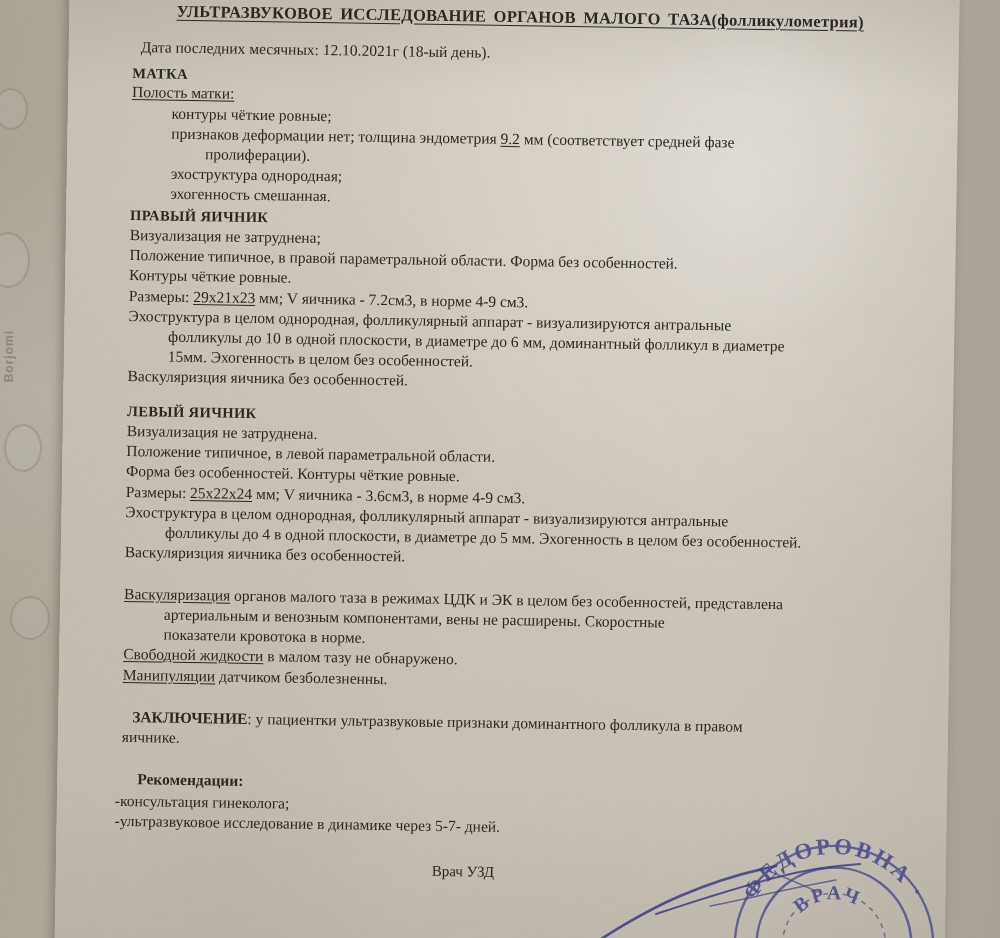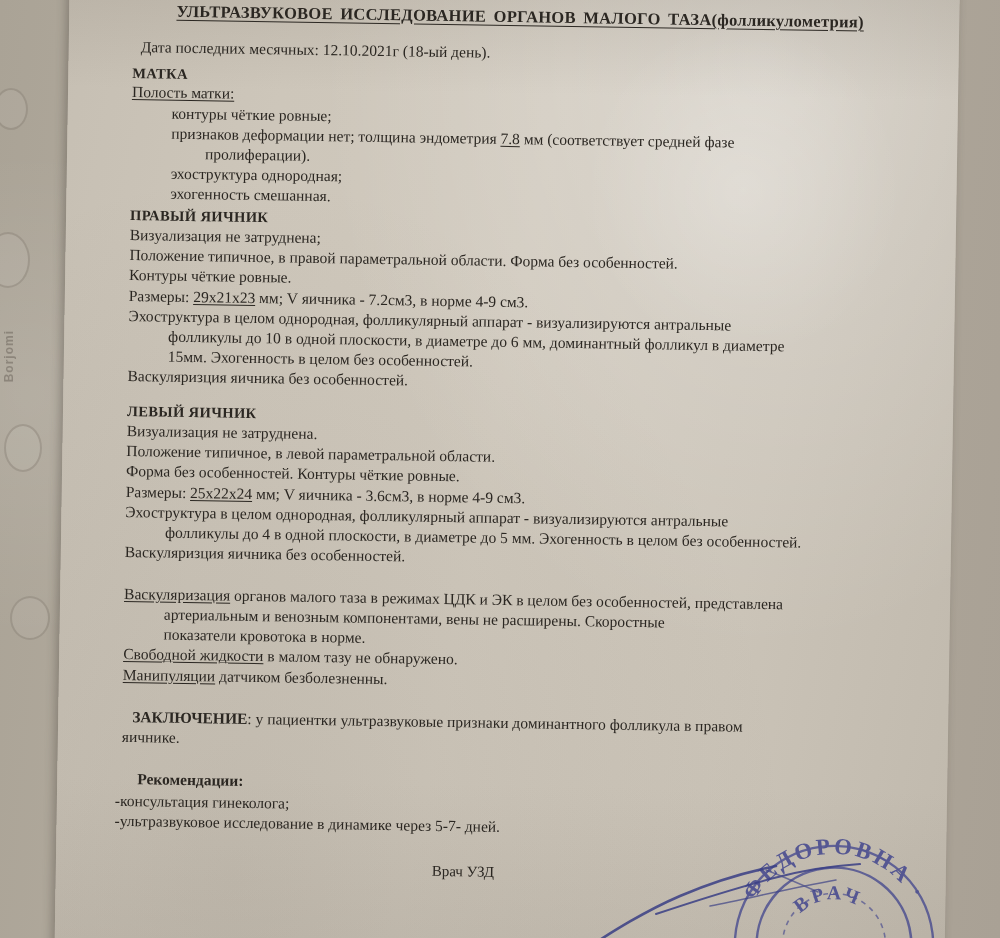--- a/index.html
+++ b/index.html
@@ -201,21 +201,21 @@
 
       <p class="doc-title">УЛЬТРАЗВУКОВОЕ  ИССЛЕДОВАНИЕ  ОРГАНОВ  МАЛОГО  ТАЗА(фолликулометрия)</p>
 
       <p class="lmp">Дата последних месячных: 12.10.2021г (18-ый день).</p>
 
       <p class="sec-head">МАТКА</p>
       <p class="underline-head">Полость матки:</p>
       <p class="lvl2">контуры чёткие ровные;</p>
       <p class="hang just" style="margin-left:58px;">
         <span>признаков деформации нет; толщина эндометрия</span>
-        <span class="u">7.8</span>
+        <span class="u">9.2</span>
         <span>мм (соответствует средней фазе</span>
       </p>
       <p style="margin-left:92px;">пролиферации).</p>
       <p class="lvl2">эхоструктура однородная;</p>
       <p class="lvl2">эхогенность смешанная.</p>
 
       <p class="sec-head">ПРАВЫЙ ЯИЧНИК</p>
       <p class="lvl1">Визуализация не затруднена;</p>
       <p class="lvl1">Положение типичное, в правой параметральной области. Форма без особенностей.</p>
       <p class="lvl1">Контуры чёткие ровные.</p>

